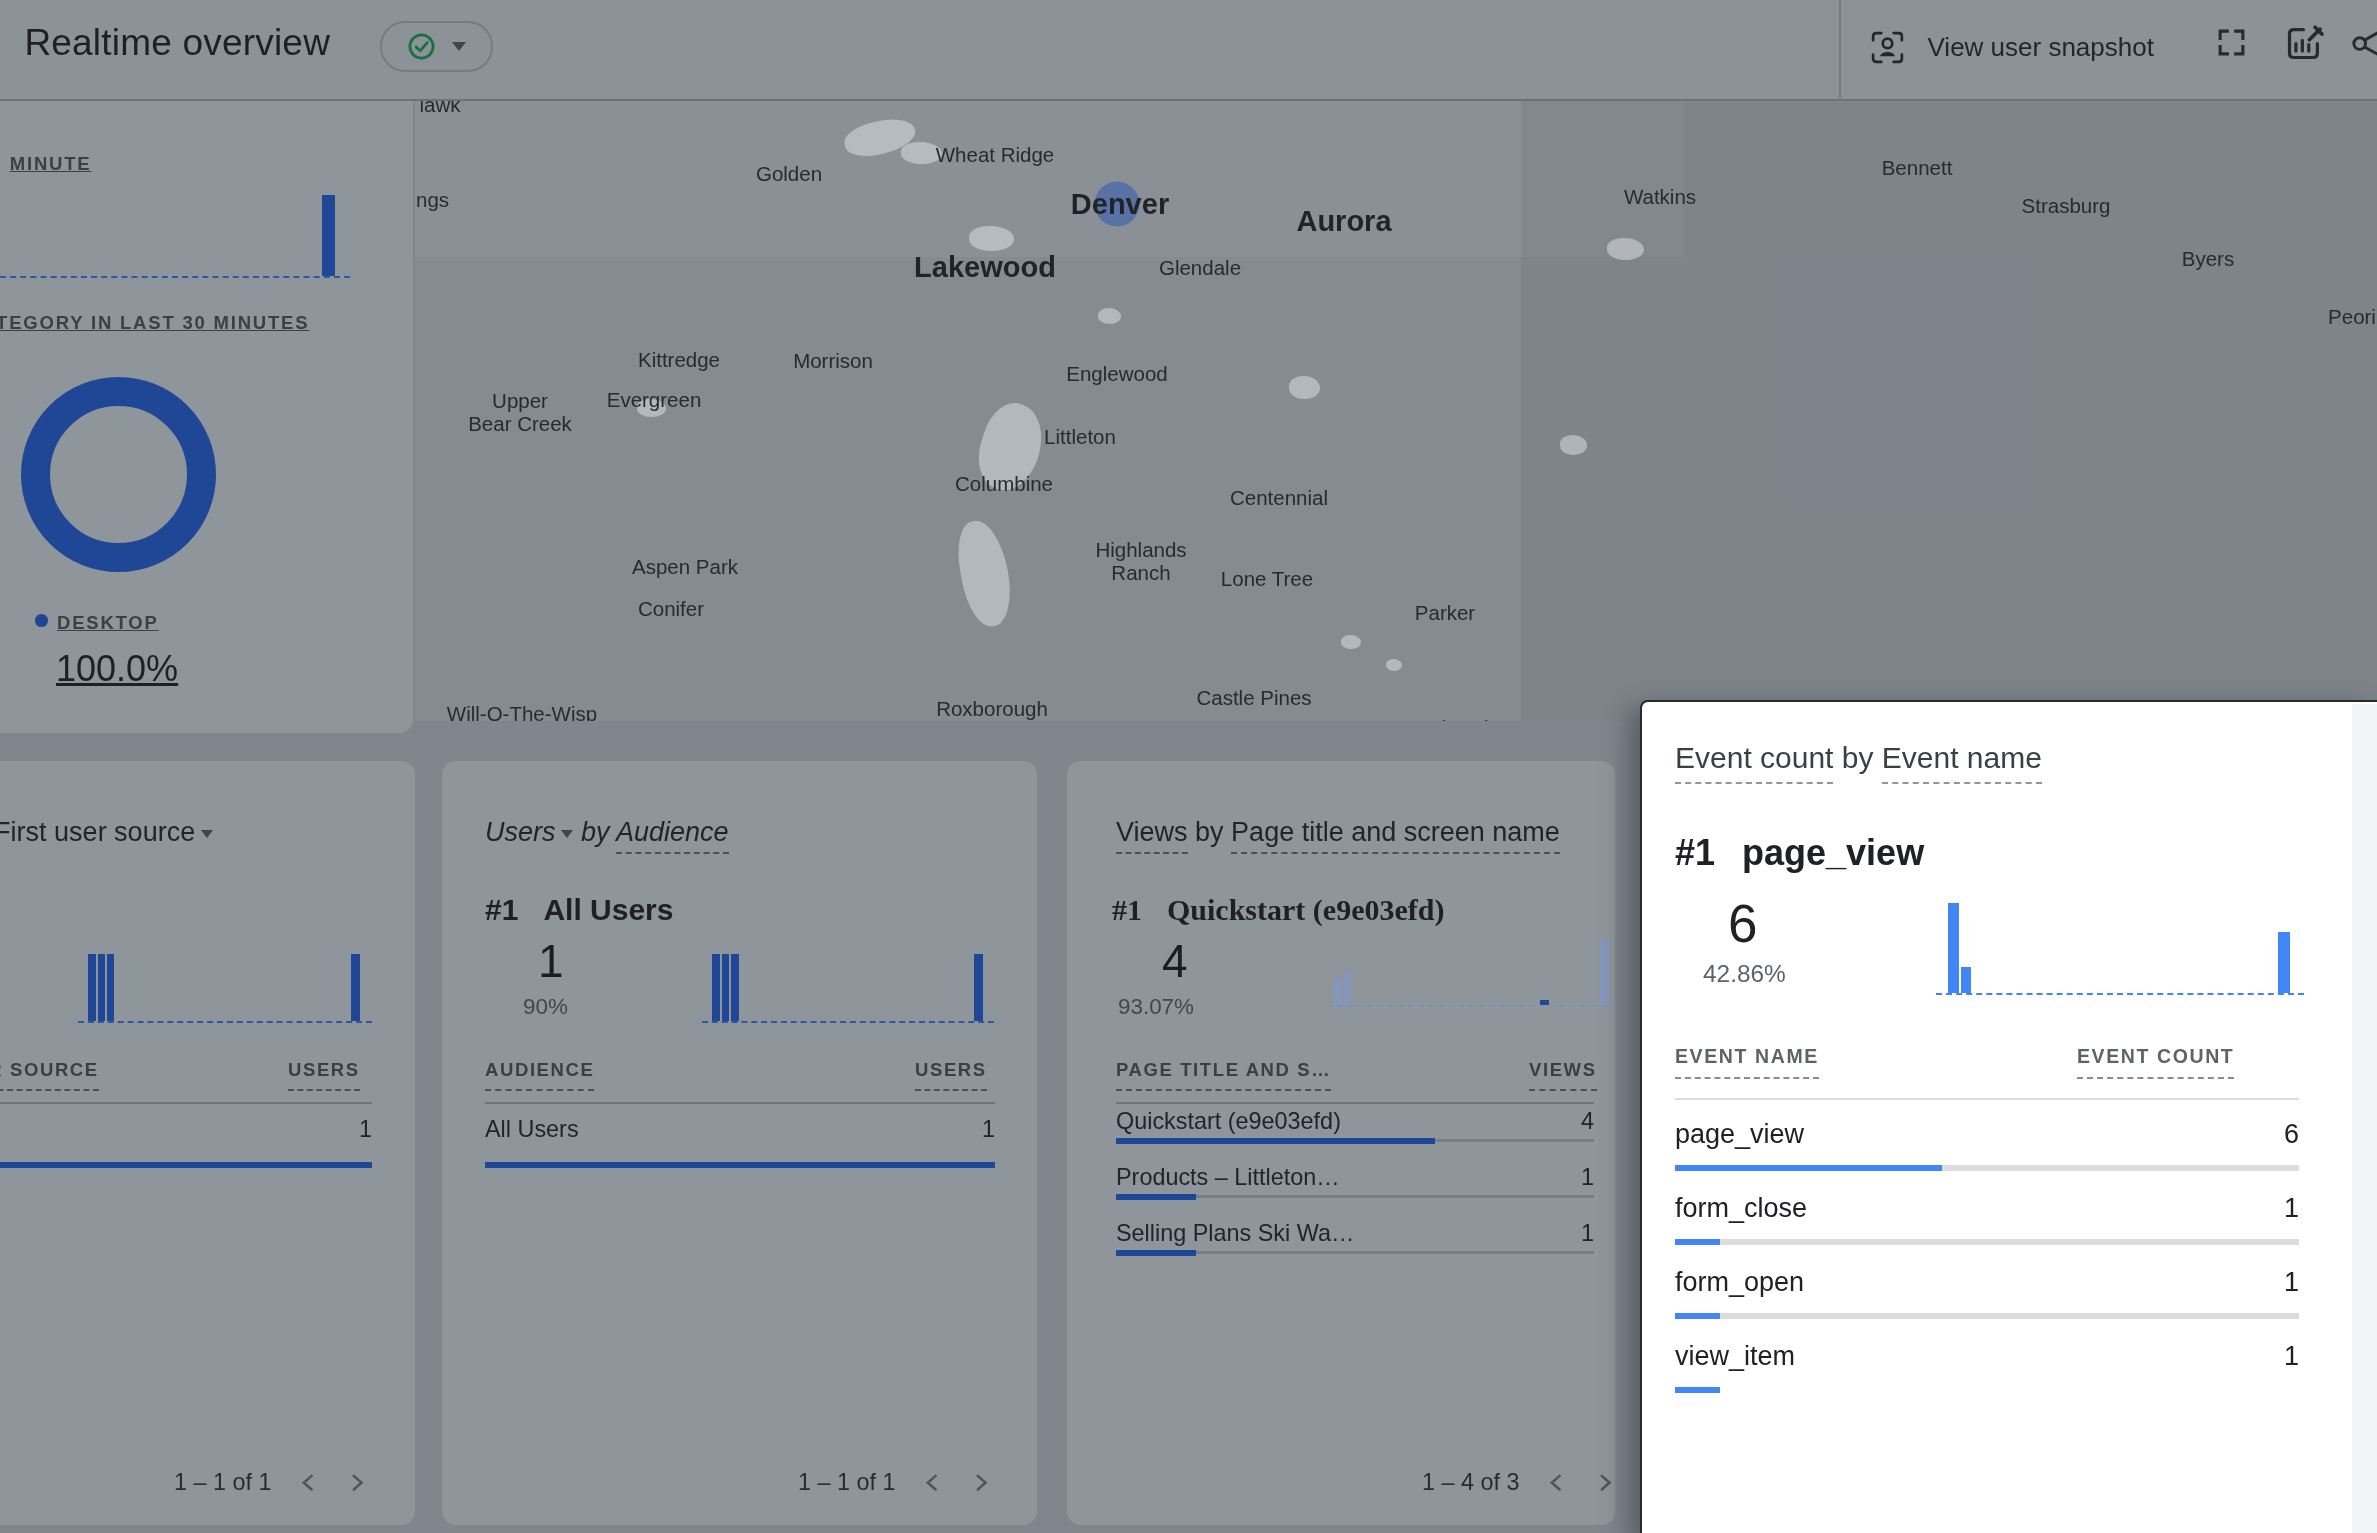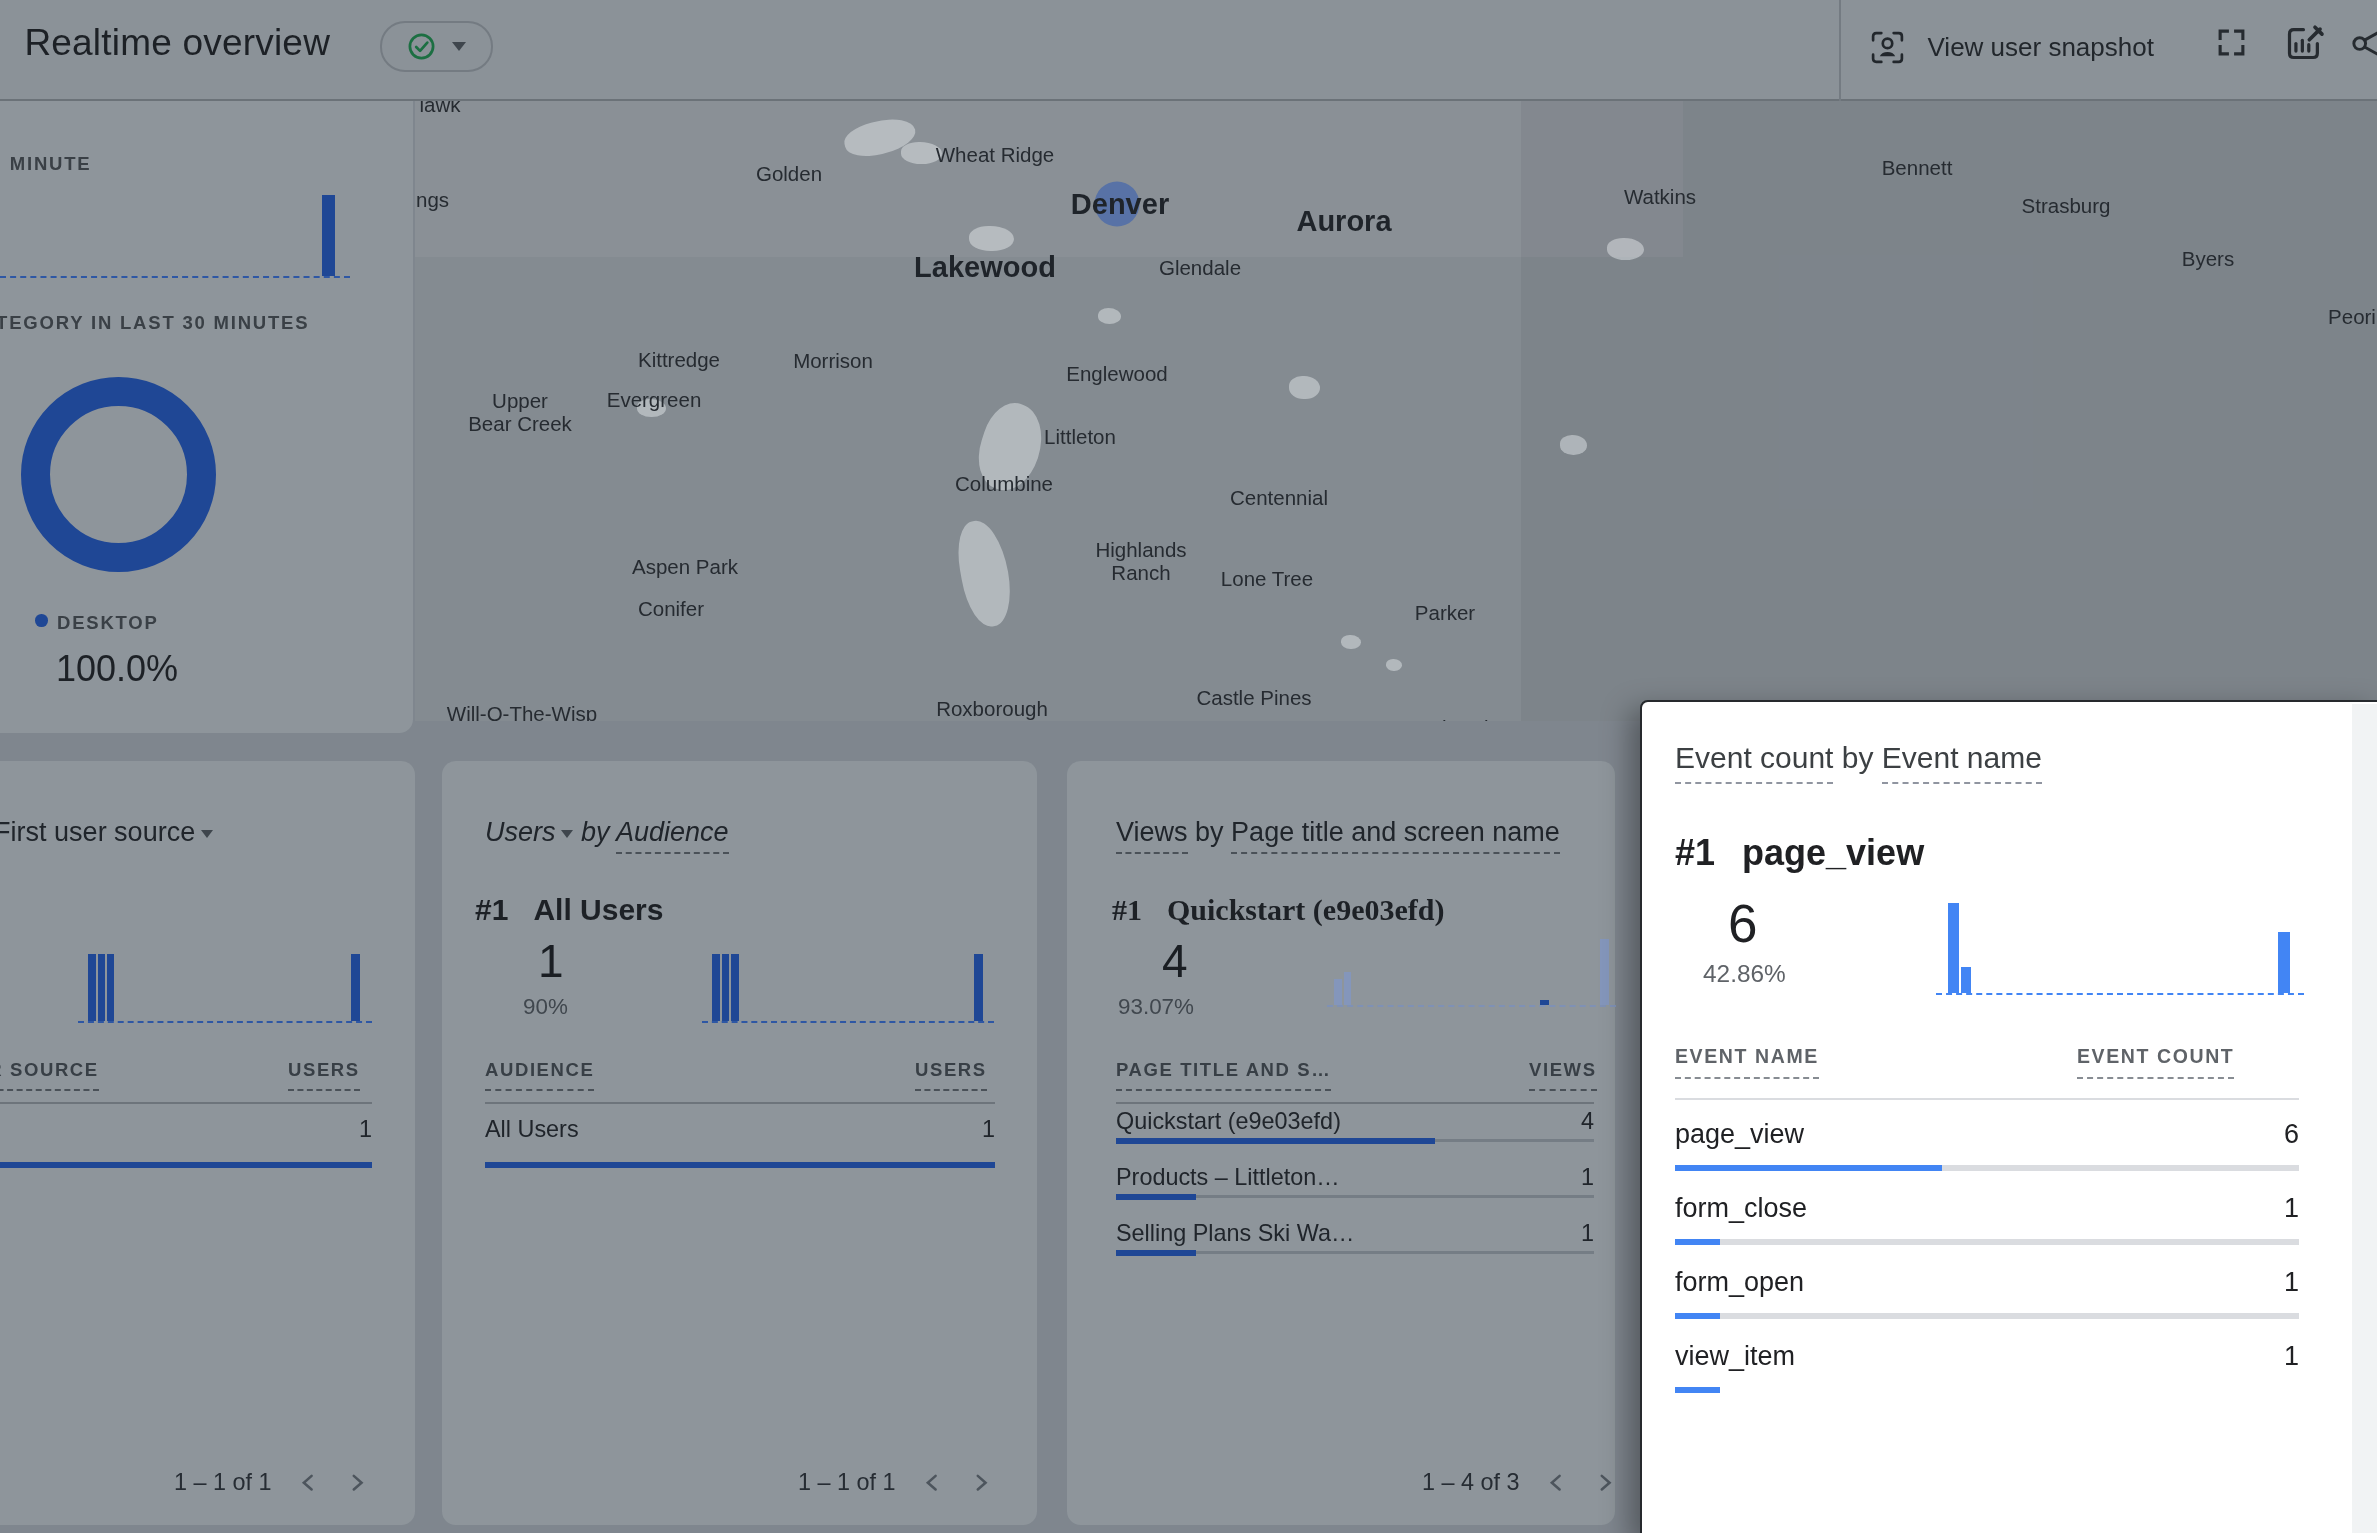--- a/index.html
+++ b/index.html
@@ -1,19 +1,19 @@
 <!DOCTYPE html>
 <html><head>
 <meta charset="utf-8">
 <style>
   html,body{margin:0;padding:0;background:#555;font-family:"Liberation Sans",sans-serif;}
   #canvas{position:relative;width:2378px;height:1533px;overflow:hidden;background:#7f868e;
           -webkit-font-smoothing:antialiased;}
   #canvas *{box-sizing:border-box;}
-  .abs{position:absolute;}
+  .abs{position:absolute;text-decoration:underline;}
 
   
   #header{position:absolute;left:0;top:0;width:2378px;height:101px;background:#8b9298;
           border-bottom:2px solid #6b7278;}
   #page-title{position:absolute;left:24.4px;top:21.5px;font-size:37px;color:#1d2126;letter-spacing:0.2px;}
   #status-pill{position:absolute;left:380px;top:20.5px;width:113px;height:51px;border:2px solid #747b82;
           border-radius:25px;display:flex;align-items:center;justify-content:center;gap:15.6px;}
   .caret{width:0;height:0;border-left:7.8px solid transparent;border-right:7.8px solid transparent;
           border-top:9.8px solid #3f464d;display:inline-block;}
   #header-divider{position:absolute;left:1839px;top:0;width:2px;height:101px;background:#747b82;}
@@ -262,21 +262,21 @@
         <path d="M9 5 l8 7 -8 7" fill="none" stroke="currentColor" stroke-width="2.6" stroke-linecap="round"></path>
       </svg>
   </div>
 
   <div class="card" id="card2"></div>
   <div class="card-title" style="left:485px;font-style:italic;">
     <span>Users</span><span class="caret"></span>
     <span> </span><span>by</span>
     <span class="dim-link">Audience</span>
   </div>
-  <div class="rank-line" style="left:475px;">
+  <div class="rank-line" style="left:485px;">
     <span class="rank">#1</span><span>All Users</span>
   </div>
   <div class="big-num" style="left:538px;">1</div>
   <div class="pct" style="left:523px;">90%</div>
   <div class="spark" style="left: 702px; top: 953px; width: 292px; height: 70px;">
       <div class="sbar" style="left: 9.8px; width: 7.8px; height: 67px;"></div>
       <div class="sbar" style="left: 19.5px; width: 7.8px; height: 67px;"></div>
       <div class="sbar" style="left: 29px; width: 7.8px; height: 67px;"></div>
       <div class="sbar" style="left: 272px; width: 8.8px; height: 67px;"></div>
     </div>

